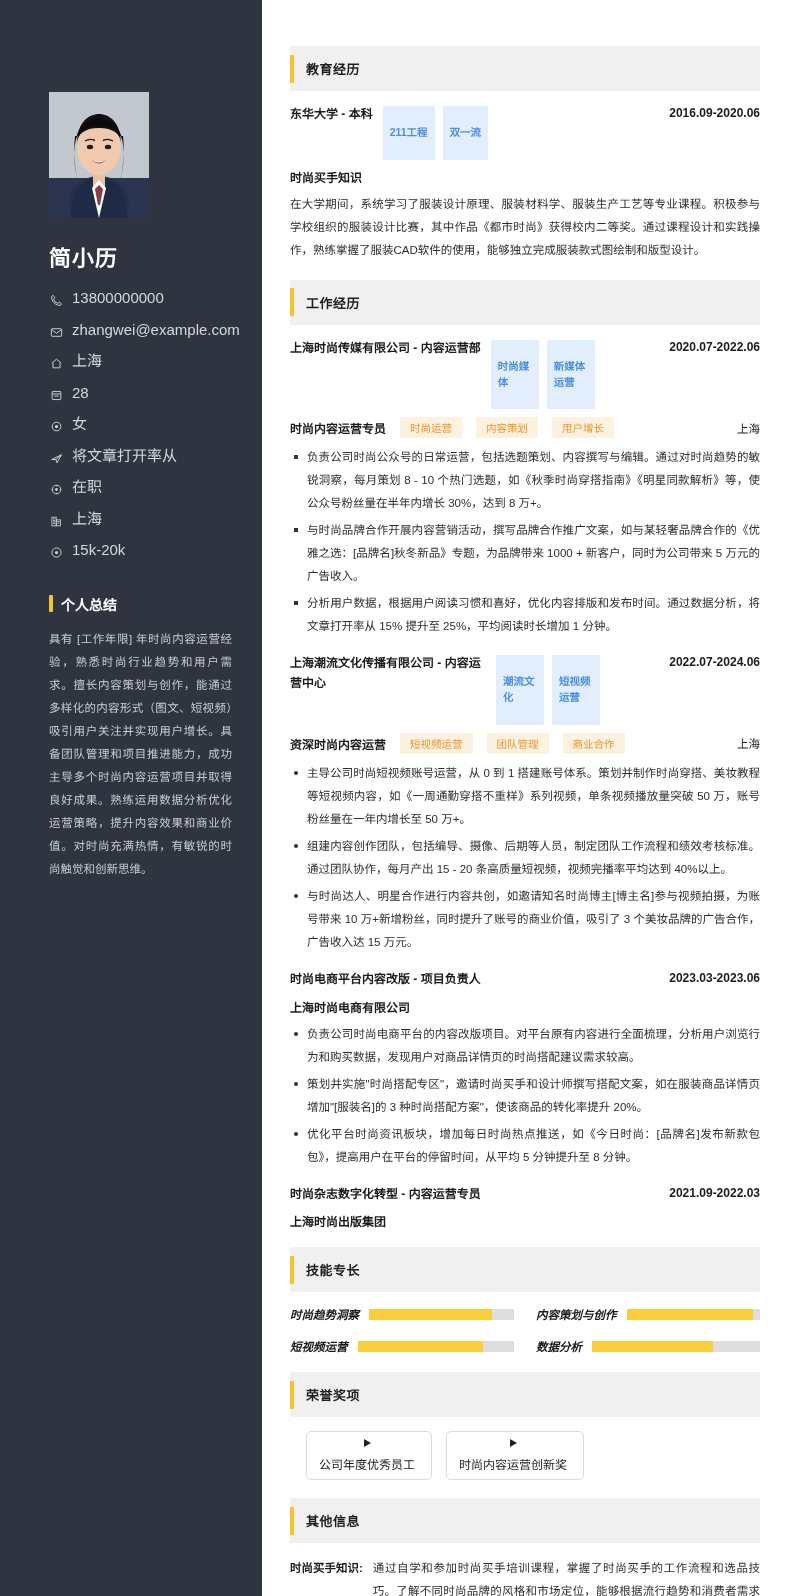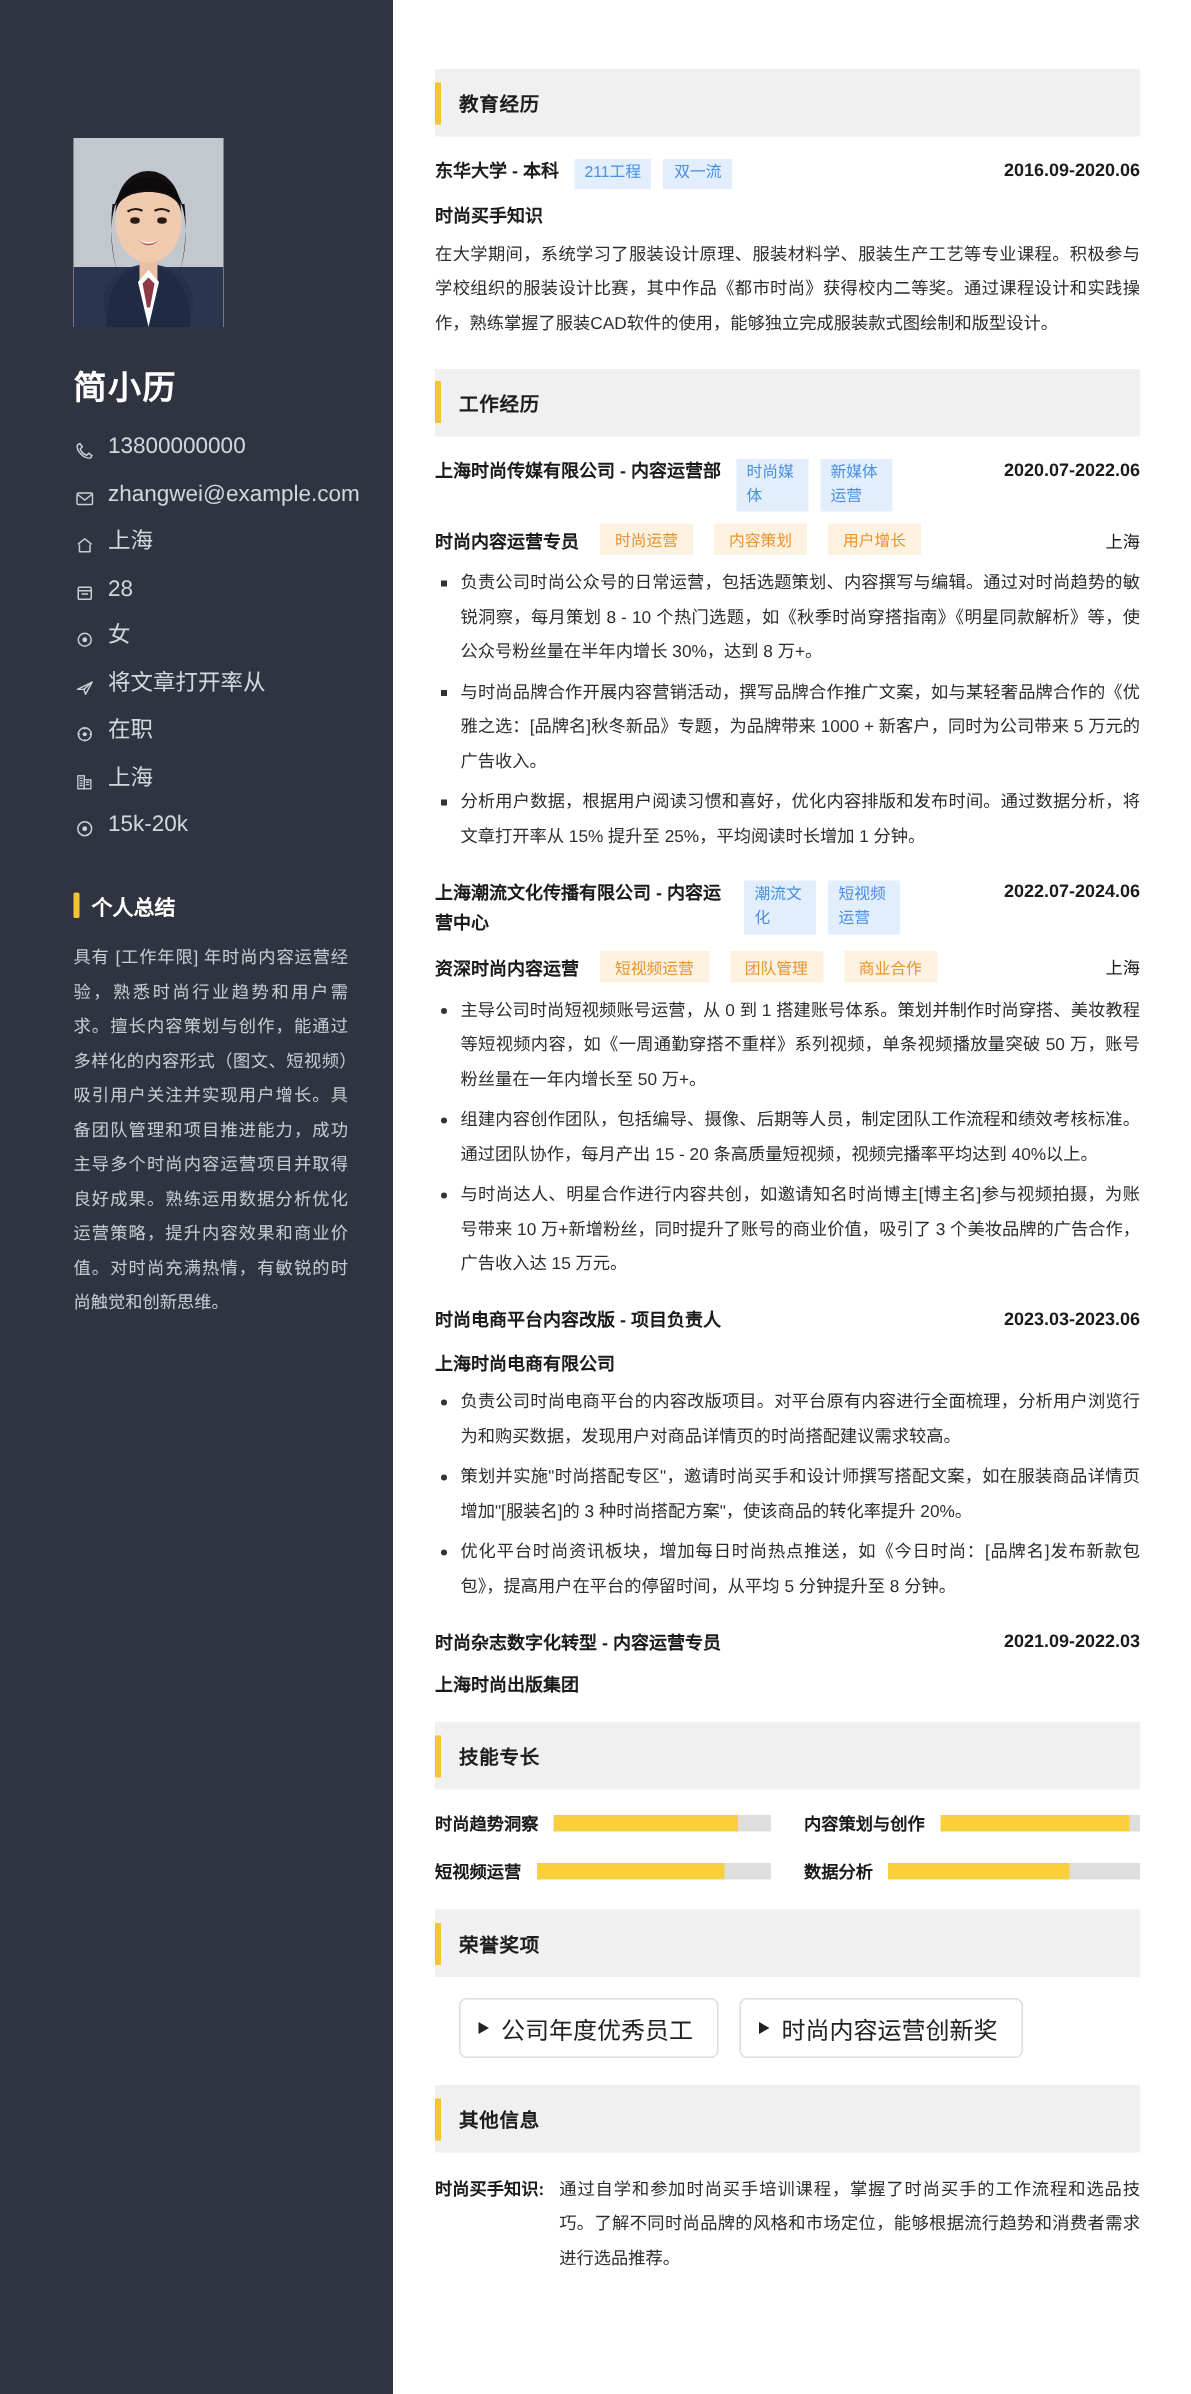--- a/index.html
+++ b/index.html
@@ -133,23 +133,24 @@
     display: flex;
     gap: 8px;
     flex: 0 0 auto;
     padding-top: 1px;
   }
   .tag-blue {
     background: #e3eefc;
     color: #4a90e2;
     font-size: 10.5px;
     line-height: 1.5;
-    padding: 2px 7px;
+    padding: 19px 7px;
     width: 48px;
     text-align: left;
+    font-weight: bold;
   }
   .entry-date {
     margin-left: auto;
     font-size: 12px;
     font-weight: bold;
     color: #1b1b1b;
     white-space: nowrap;
     padding-top: 1px;
   }
   .entry-sub {
@@ -225,20 +226,21 @@
   .skill-row {
     display: flex;
     align-items: center;
     gap: 10px;
   }
   .skill-name {
     font-size: 11.5px;
     font-weight: bold;
     color: #1b1b1b;
     white-space: nowrap;
+    font-style: italic;
   }
   .skill-track {
     flex: 1 1 auto;
     height: 11px;
     background: #dedede;
     position: relative;
     overflow: hidden;
   }
   .skill-fill {
     position: absolute;
@@ -251,26 +253,27 @@
     display: flex;
     gap: 14px;
     margin-top: 4px;
     margin-bottom: 6px;
     padding-left: 16px;
   }
   .award-chip {
     border: 1px solid #dcdcdc;
     border-radius: 5px;
     padding: 7px 16px 7px 12px;
-    font-size: 16px;
+    font-size: 12px;
     color: #222;
     display: flex;
     align-items: center;
     gap: 8px;
     background: #fff;
+    flex-direction: column;
   }
   .award-chip .tri {
     width: 0; height: 0;
     border-left: 7px solid #222;
     border-top: 4.5px solid transparent;
     border-bottom: 4.5px solid transparent;
   }
 
   
   .other-row {

